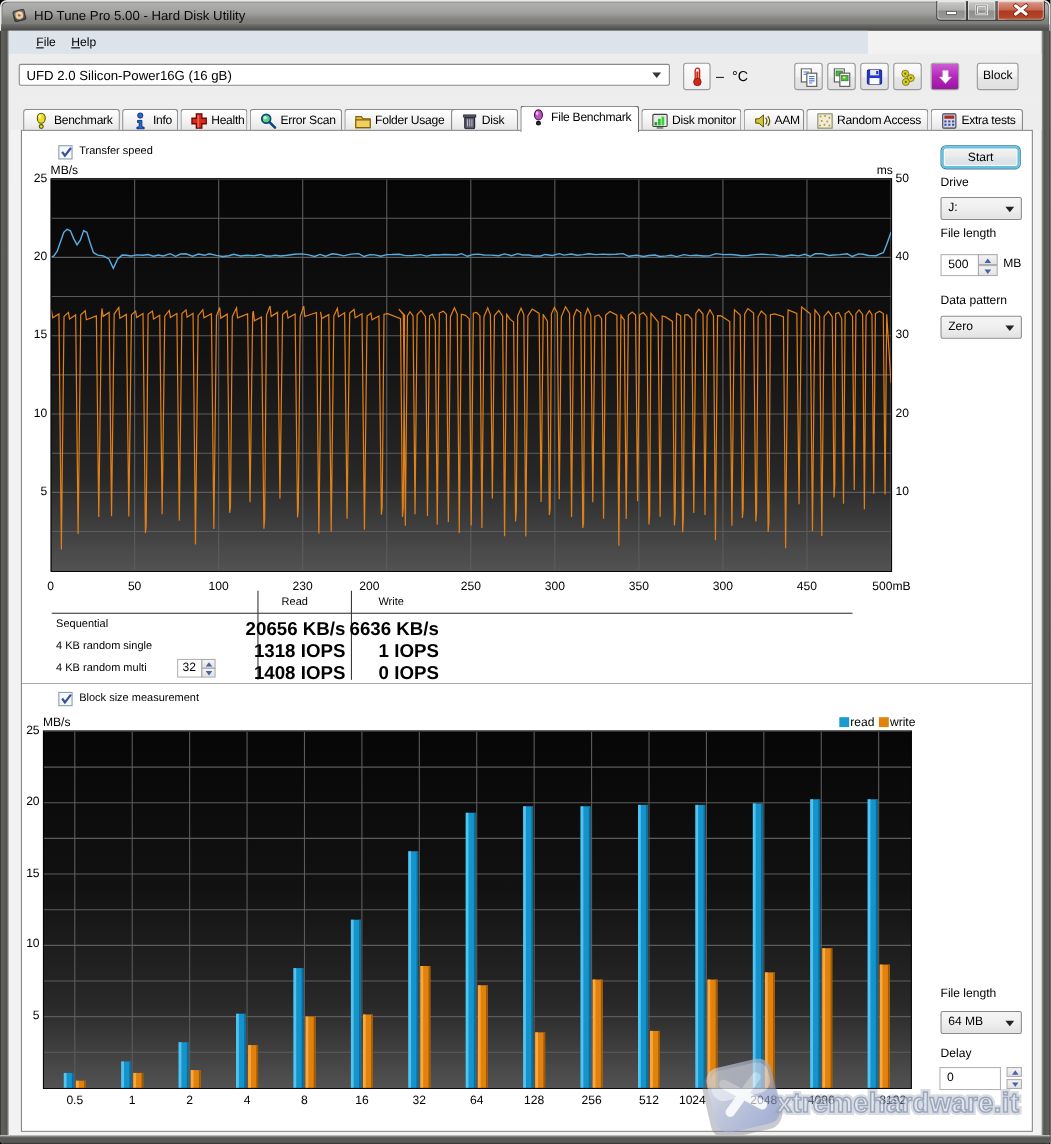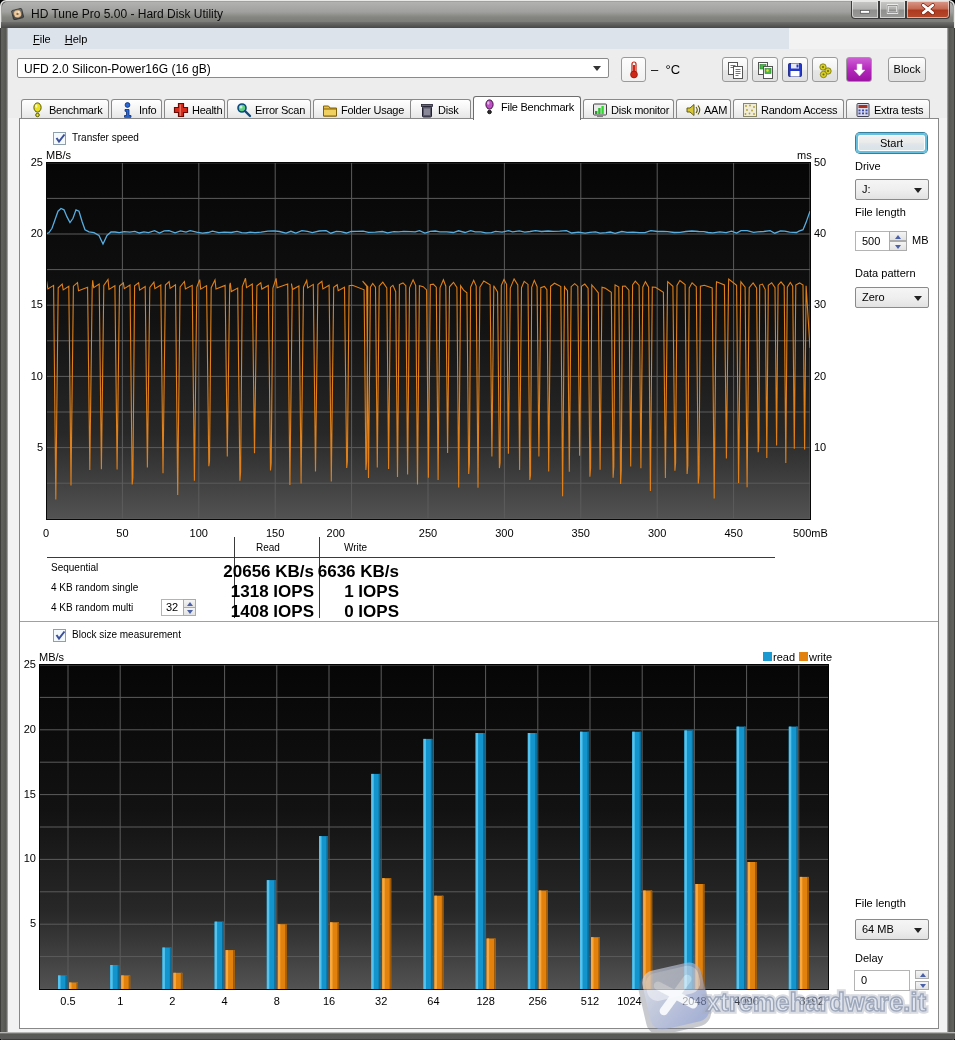--- a/index.html
+++ b/index.html
@@ -379,21 +379,21 @@
     <div class="axl" style="left:814px;top:156px">50</div>
     <div class="axl" style="left:814px;top:227px">40</div>
     <div class="axl" style="left:814px;top:298px">30</div>
     <div class="axl" style="left:814px;top:370px">20</div>
     <div class="axl" style="left:814px;top:441px">10</div>
     <div class="axl" style="left:46px;top:149px">MB/s</div>
     <div class="axl" style="left:797px;top:149px">ms</div>
     <div class="axl" style="left:21.0px;top:527px;width:50px;text-align:center">0</div>
     <div class="axl" style="left:97.4px;top:527px;width:50px;text-align:center">50</div>
     <div class="axl" style="left:173.8px;top:527px;width:50px;text-align:center">100</div>
-    <div class="axl" style="left:250.20000000000005px;top:527px;width:50px;text-align:center">150</div>
+    <div class="axl" style="left:250.20000000000005px;top:527px;width:50px;text-align:center">230</div>
     <div class="axl" style="left:326.6px;top:527px;width:50px;">200</div>
     <div class="axl" style="left:403.0px;top:527px;width:50px;text-align:center">250</div>
     <div class="axl" style="left:479.40000000000003px;top:527px;width:50px;text-align:center">300</div>
     <div class="axl" style="left:555.8000000000001px;top:527px;width:50px;text-align:center">350</div>
     <div class="axl" style="left:632.2px;top:527px;width:50px;text-align:center">300</div>
     <div class="axl" style="left:708.6px;top:527px;width:50px;text-align:center">450</div>
     <div class="axl" style="left:793px;top:527px">500mB</div>
 
   <div class="tline" style="left:47px;top:557px;width:728px;height:1px"></div>
   <div class="tline" style="left:234px;top:537px;width:1px;height:81px"></div>

